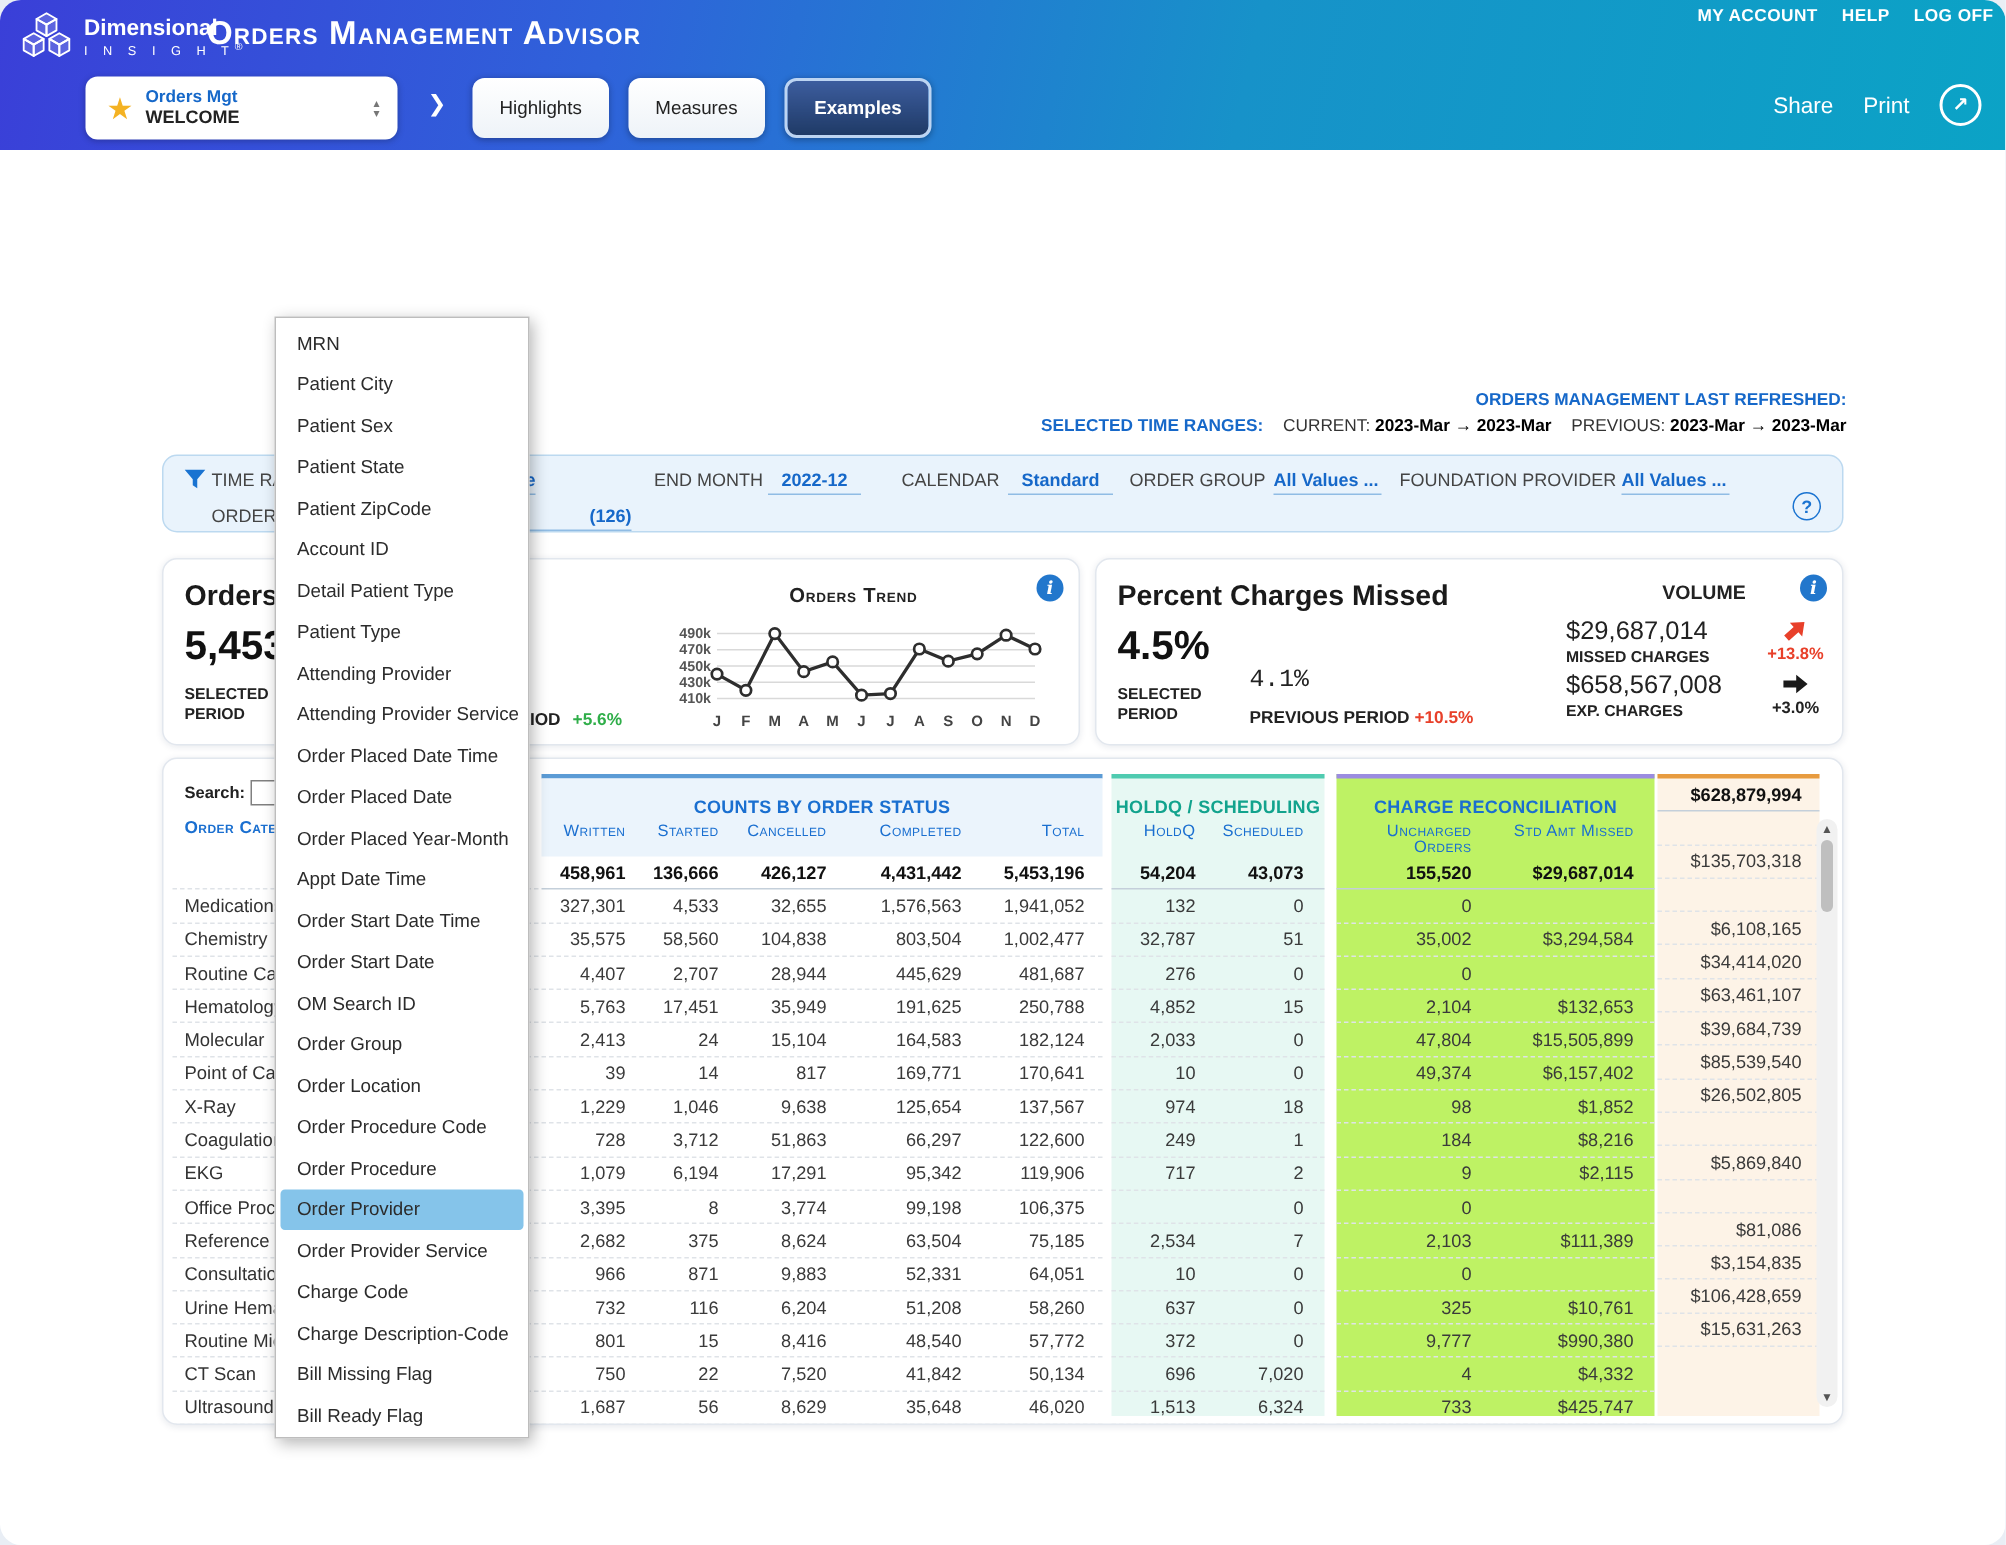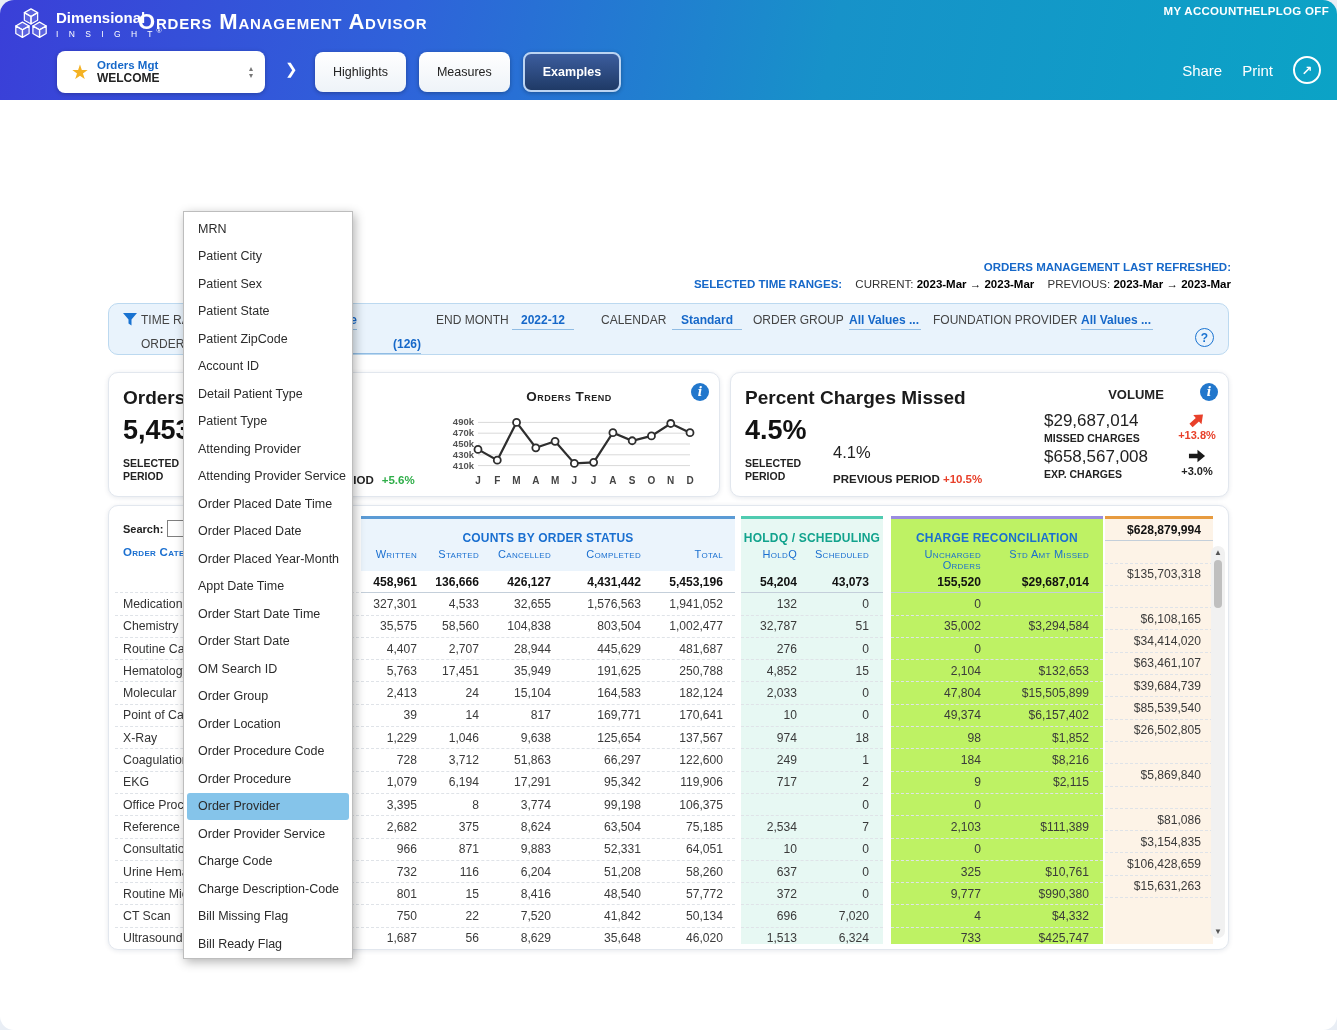--- a/index.html
+++ b/index.html
@@ -9,21 +9,21 @@
   .header{position:absolute;left:0;top:0;width:1337px;height:100px;
     background:linear-gradient(102deg,#3a3fd8 0%,#2f62da 30%,#1792c9 62%,#0ba3c6 100%);}
   .header-top{position:relative;height:48px;}
   .brand{position:absolute;left:12px;top:6px;display:flex;align-items:center;gap:6px;}
   .logo{width:38px;height:38px;}
   .brand-1{color:#fff;font-weight:bold;font-size:15px;line-height:15px;}
   .brand-2{color:#fff;font-size:8.5px;letter-spacing:4px;line-height:11px;}
   .brand-2 .reg{font-size:7px;letter-spacing:0;vertical-align:super;}
   .app-title{position:absolute;left:138px;top:9px;color:#fff;font-size:22px;font-weight:bold;
     font-variant:small-caps;letter-spacing:0.8px;}
-  .top-links{position:absolute;right:8px;top:5px;display:flex;color:#fff;
+  .top-links{position:absolute;right:8px;top:5px;display:flex;gap:16px;color:#fff;
     font-size:11.5px;font-weight:bold;letter-spacing:0.3px;white-space:nowrap;}
   .top-links span{cursor:pointer;}
   .header-toolbar{position:relative;height:52px;}
   .selector{position:absolute;left:57px;top:3px;width:208px;height:42px;background:#fff;border-radius:8px;
     box-shadow:0 1px 4px rgba(0,0,0,.25);display:flex;align-items:center;padding:0 8px;box-sizing:border-box;}
   .star-icon{color:#f4b223;font-size:20px;margin:0 8px 0 6px;}
   .selector-text{flex:1;line-height:13px;}
   .selector-primary{color:#1668c9;font-weight:bold;font-size:11.5px;}
   .selector-secondary{color:#222;font-weight:bold;font-size:12px;}
   .updown{display:flex;flex-direction:column;align-items:center;color:#777;font-size:8px;line-height:7px;margin-right:4px;}
@@ -67,21 +67,21 @@
   .kpi-selected{position:absolute;left:14px;top:84px;font-size:10.5px;font-weight:bold;color:#222;line-height:13px;}
   .prev-a{position:absolute;left:158px;top:101px;white-space:nowrap;font-size:11.5px;font-weight:bold;color:#222;}
   .delta-green{color:#2fae49;font-weight:bold;margin-left:8px;}
   .delta-red{color:#e8402a;font-weight:bold;}
   .trend-title{position:absolute;left:330px;top:16px;width:260px;text-align:center;font-size:13.5px;font-weight:bold;
     color:#222;font-variant:small-caps;letter-spacing:.5px;}
   .trend-svg{position:absolute;left:333px;top:36px;}
   .info-icon{position:absolute;right:10px;top:10px;width:18px;height:18px;border-radius:50%;background:#2277cc;
     color:#fff;font-family:"DejaVu Serif",serif;font-style:italic;font-weight:bold;font-size:12px;
     display:flex;align-items:center;justify-content:center;cursor:pointer;}
-  .pcm-prev-val{position:absolute;left:102px;top:70px;font-size:16.5px;color:#222;}
+  .pcm-prev-val{position:absolute;left:102px;top:70px;font-size:16.5px;color:#222;font-family:Liberation Mono, monospace;}
   .pcm-prev-row{position:absolute;left:102px;top:100px;font-size:11.5px;font-weight:bold;color:#222;white-space:nowrap;}
   .vol-title{position:absolute;left:330px;top:14px;width:150px;text-align:center;font-size:13px;font-weight:bold;color:#222;}
   .vol-stat{position:absolute;left:313px;white-space:nowrap;}
   .vol-value{font-size:17px;color:#222;}
   .vol-label{font-size:10.5px;font-weight:bold;color:#222;margin-top:1px;}
   .vol-side{position:absolute;left:442px;width:48px;text-align:center;font-size:11px;font-weight:bold;}
   .arrow{display:inline-block;width:18px;height:14px;}
   .arrow svg{display:block;}
   .arrow-missed{color:#e8402a;transform:rotate(-42deg);}
   .arrow-exp{color:#1a1a1a;}

